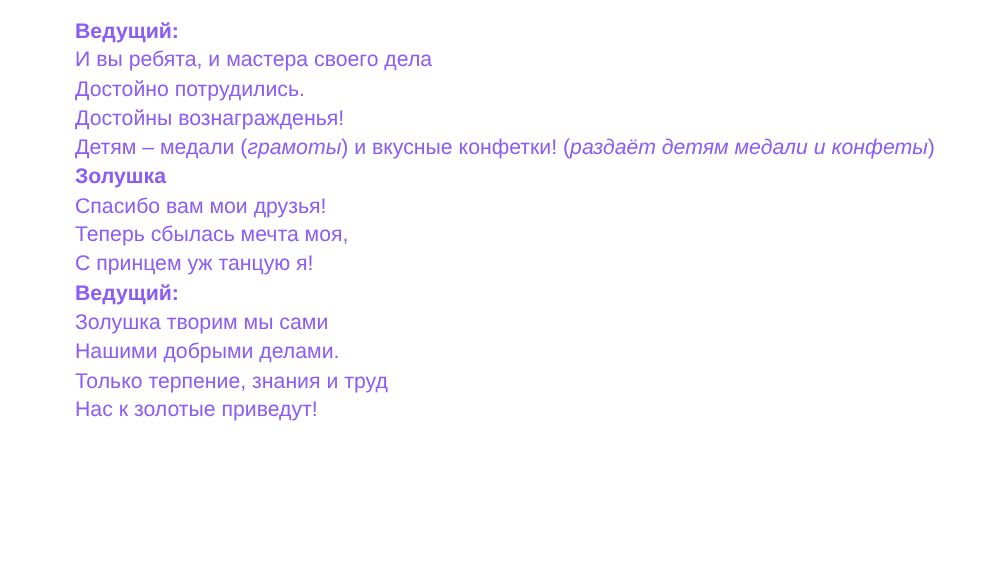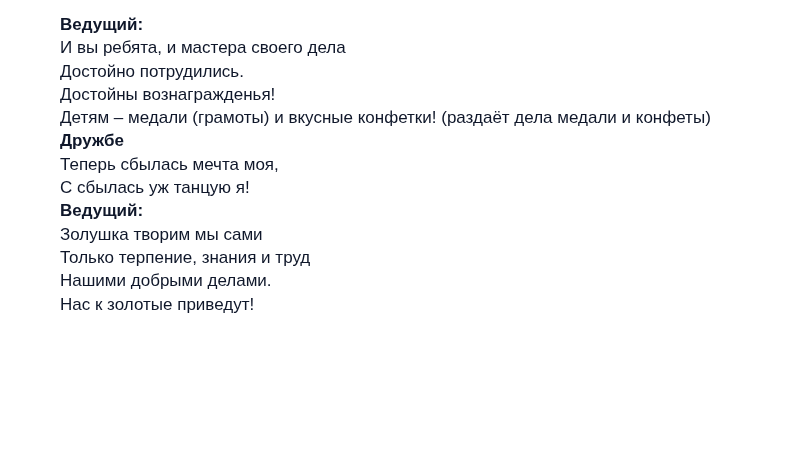--- a/index.html
+++ b/index.html
@@ -13,42 +13,43 @@
     width: 800px;
     height: 450px;
     background: #ffffff;
     position: relative;
   }
   .script-text {
     position: absolute;
     top: 13px;
     left: 60px;
     right: 20px;
-    color: #0f172a;
+    color: #8b5cf6;
     font-size: 17px;
     line-height: 23.3px;
   }
   .script-line {
     white-space: nowrap;
   }
   .seg-bold { font-weight: bold; }
-  .seg-italic { }
+  .seg-italic { font-style: italic; }
 </style>
 </head>
 <body>
 
 <div class="slide">
   <div class="script-text">
       <div class="script-line"><span class="seg-bold ">Ведущий:</span></div>
       <div class="script-line"><span class="">И вы ребята, и мастера своего дела</span></div>
       <div class="script-line"><span class="">Достойно потрудились.</span></div>
       <div class="script-line"><span class="">Достойны вознагражденья!</span></div>
-      <div class="script-line"><span class="">Детям – медали (</span><span class="seg-italic">грамоты</span><span class="">) и вкусные конфетки! (</span><span class="seg-italic">раздаёт дела медали и конфеты</span><span class="">)</span></div>
-      <div class="script-line"><span class="seg-bold ">Дружбе</span></div>
+      <div class="script-line"><span class="">Детям – медали (</span><span class="seg-italic">грамоты</span><span class="">) и вкусные конфетки! (</span><span class="seg-italic">раздаёт детям медали и конфеты</span><span class="">)</span></div>
+      <div class="script-line"><span class="seg-bold ">Золушка</span></div>
+      <div class="script-line"><span class="">Спасибо вам мои друзья!</span></div>
       <div class="script-line"><span class="">Теперь сбылась мечта моя,</span></div>
-      <div class="script-line"><span class="">С сбылась уж танцую я!</span></div>
+      <div class="script-line"><span class="">С принцем уж танцую я!</span></div>
       <div class="script-line"><span class="seg-bold ">Ведущий:</span></div>
       <div class="script-line"><span class="">Золушка творим мы сами</span></div>
+      <div class="script-line"><span class="">Нашими добрыми делами.</span></div>
       <div class="script-line"><span class="">Только терпение, знания и труд</span></div>
-      <div class="script-line"><span class="">Нашими добрыми делами.</span></div>
       <div class="script-line"><span class="">Нас к золотые приведут!</span></div>
     </div>
 </div>
 
 </body></html>

